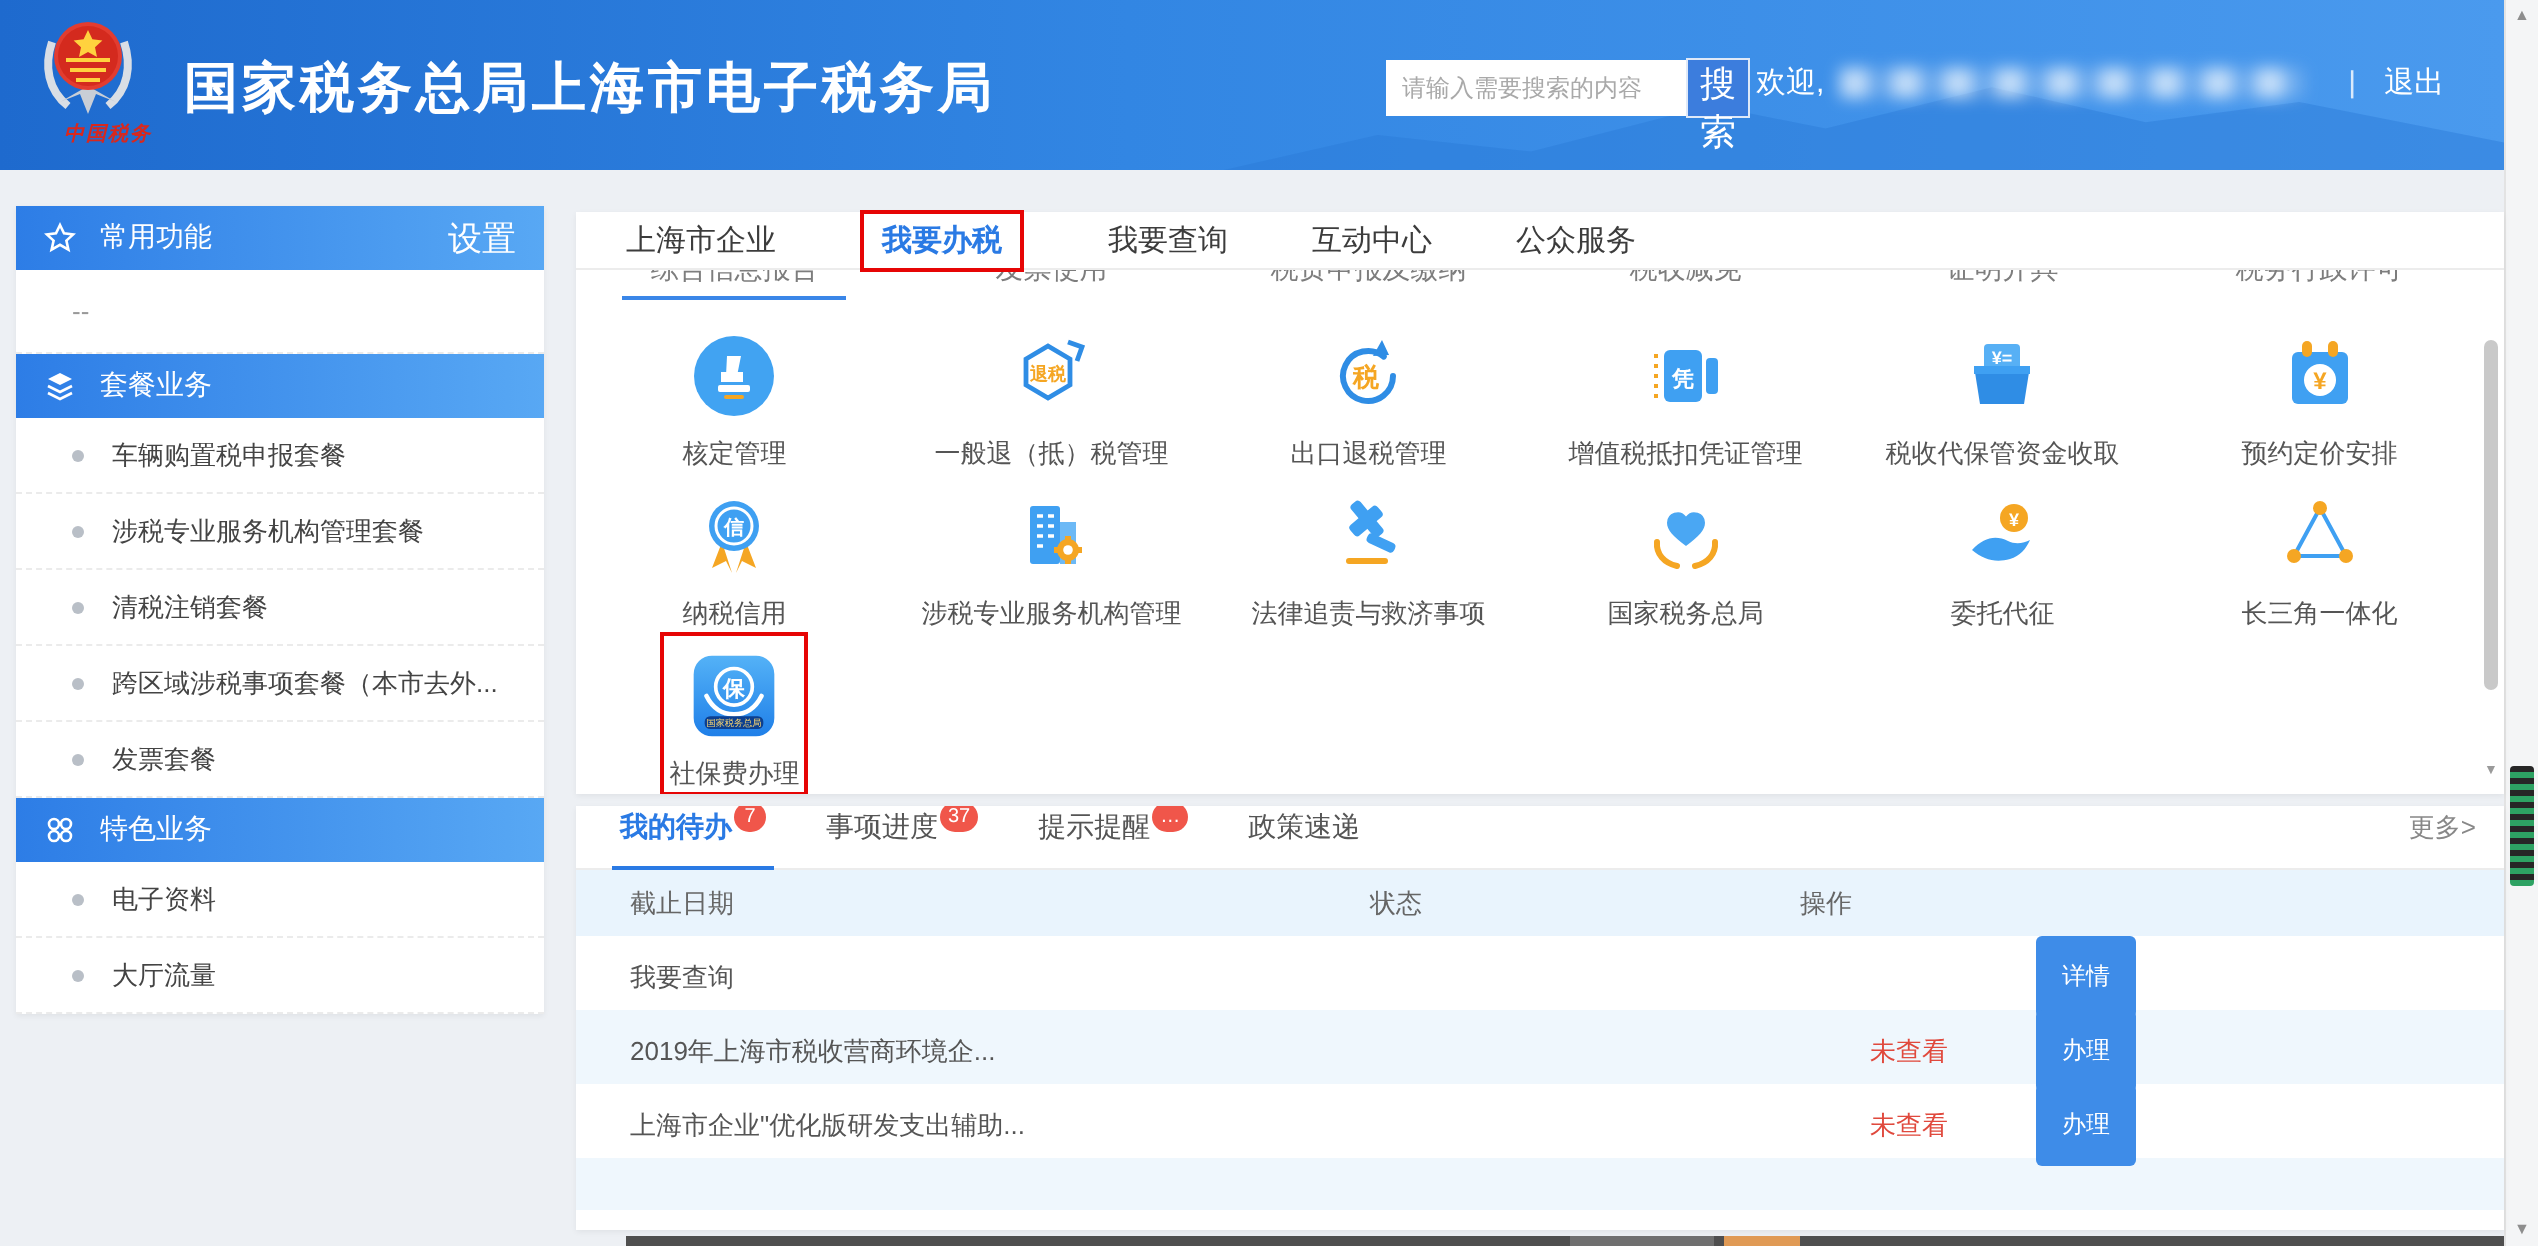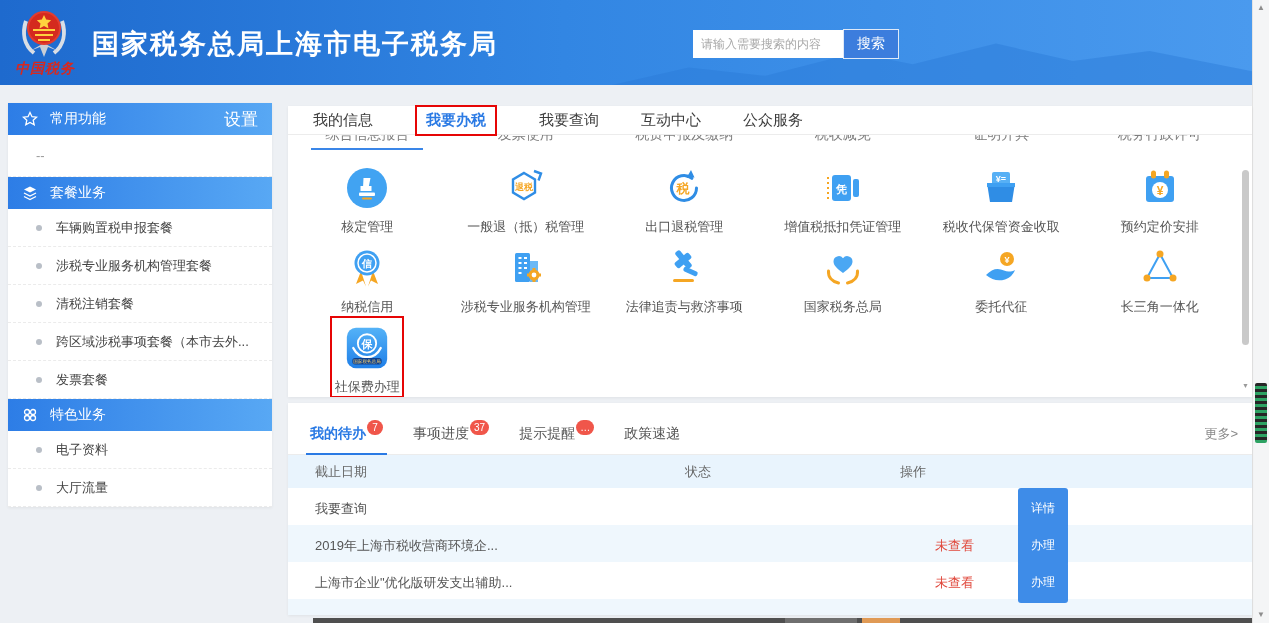--- a/index.html
+++ b/index.html
@@ -6,30 +6,30 @@
   html,body { width:1269px; height:623px; overflow:hidden; }
   body { position:relative; background:#edf0f4; font-family:"Liberation Sans", sans-serif; }
 
   
   .header { position:absolute; left:0; top:0; width:1252px; height:85px;
     background:linear-gradient(90deg,#1e6ace 0%,#3286e3 45%,#4a9aee 100%); overflow:hidden; }
   .header .mountain { position:absolute; right:0; bottom:0; width:640px; height:46px;
     background:#2a79d6; opacity:.45;
     clip-path:polygon(0 100%,12% 62%,24% 80%,38% 30%,47% 55%,60% 10%,72% 48%,84% 26%,100% 70%,100% 100%); }
   .emblem { position:absolute; left:20px; top:7px; width:48px; height:52px; }
-  .logo-caption { position:absolute; left:14px; top:60px; width:62px; text-align:center;
-    color:#d8281e; font-size:14px; font-weight:bold; letter-spacing:1px; font-style:italic; }
+  .logo-caption { position:absolute; left:14px; top:60px; width:62px; text-align:right;
+    color:#d8281e; font-size:10px; font-weight:bold; letter-spacing:1px; font-style:italic; }
   .site-title { position:absolute; left:92px; top:26px; color:#fff; font-size:27px;
     font-weight:bold; letter-spacing:2px; }
   .search-wrap { position:absolute; left:693px; top:29px; display:flex; align-items:center; }
   .search-input { width:150px; height:28px; border:none; padding:0 8px; font-size:12px;
     color:#333; background:#fff; outline:none; }
   .search-input::placeholder { color:#a9a9a9; }
-  .search-btn { width:56px; height:30px; background:#3c7ddd; border:1px solid #dfe9f8;
-    color:#fff; font-size:14px; cursor:pointer; }
+  .search-btn { width:32px; height:30px; background:#3c7ddd; border:1px solid #dfe9f8;
+    color:#fff; font-size:18px; cursor:pointer; }
   .welcome-wrap { position:absolute; left:878px; top:32px; display:flex; align-items:center;
     color:#fff; font-size:15px; white-space:nowrap; }
   .masked-name { width:232px; height:15px; margin:0 8px; border-radius:2px; filter:blur(4px);
     background:repeating-linear-gradient(90deg,rgba(255,255,255,.85) 0 14px,rgba(210,225,245,.35) 14px 26px); opacity:.8; }
   .welcome-sep { margin:0 14px; opacity:.8; }
 
   
   .v-scrollbar { position:absolute; right:0; top:0; width:17px; height:623px;
     background:#f4f5f6; border-left:1px solid #e3e3e3; }
   .v-scrollbar .arrow { position:absolute; left:0; width:100%; height:14px; color:#8d8d8d;
@@ -76,21 +76,21 @@
   .inner-scroll .iarrow { position:absolute; left:0; width:100%; text-align:center;
     color:#9a9a9a; font-size:7px; line-height:10px; }
   .inner-scroll .iarrow.up { top:0; }
   .inner-scroll .iarrow.down { bottom:0; }
   .inner-thumb { position:absolute; left:1px; right:1px; top:48px; height:175px;
     background:#c9c9c9; border-radius:4px; }
 
   
   .panel2 { position:absolute; left:288px; top:403px; width:964px; height:212px; background:#fff;
     box-shadow:0 1px 3px rgba(0,0,0,.06); overflow:hidden; }
-  .todo-tabs { height:52px; display:flex; align-items:flex-end; gap:30px; padding:0 14px 0 22px;
+  .todo-tabs { height:32px; display:flex; align-items:flex-end; gap:30px; padding:0 14px 0 22px;
     border-bottom:1px solid #ececec;justify-content:space-between; }
   .ttab { font-size:14px; color:#555; padding-bottom:11px; position:relative; cursor:pointer; white-space:nowrap; }
   .ttab.active { color:#2a7ae4; font-weight:bold; }
   .ttab.active::after { content:''; position:absolute; left:-4px; right:-4px; bottom:-1px;
     height:2px; background:#2a7ae4; }
   .badge { display:inline-block; min-width:16px; height:15px; line-height:15px; padding:0 4px;
     border-radius:8px; background:#f0564a; color:#fff; font-size:10px; font-weight:normal;
     text-align:center; position:relative; top:-7px; margin-left:1px; }
   .more-link { margin-left:auto; font-size:13px; color:#888; padding-bottom:11px; cursor:pointer; }
   .thead { height:33px; background:#e9f4fd; display:grid;
@@ -123,20 +123,26 @@
     <circle cx="24" cy="21" r="15" fill="#d42a1e"></circle>
     <path d="M24 8 l2.2 4.6 5 .6 -3.7 3.4 1 4.9 -4.5-2.5 -4.5 2.5 1-4.9 -3.7-3.4 5-.6 z" fill="#ffd23e"></path>
     <path d="M13 23 h22 M15 28 h18 M18 33 h12" stroke="#ffd23e" stroke-width="2" fill="none"></path>
   </svg>
   <div class="logo-caption">中国税务</div>
   <div class="site-title">国家税务总局上海市电子税务局</div>
   <div class="search-wrap">
     <input class="search-input" placeholder="请输入需要搜索的内容" style="">
     <button class="search-btn">搜索</button>
   </div>
+  <div class="welcome-wrap">
+    <span>欢迎,</span>
+    <span class="masked-name"></span>
+    <span class="welcome-sep">|</span>
+    <span style="cursor:pointer;">退出</span>
+  </div>
 </div>
 
 <div class="v-scrollbar">
   <div class="arrow up">▲</div>
   <div class="v-thumb"></div>
   <div class="arrow down">▼</div>
 </div>
 
 <div class="sidebar">
 
@@ -194,21 +200,21 @@
     <span>电子资料</span>
   </div>
   <div class="side-item">
     <span class="dot"></span>
     <span>大厅流量</span>
   </div>
 </div>
 
 <div class="panel1">
   <div class="tabbar">
-    <span class="tab">我的信息</span>
+    <span class="tab">上海市企业</span>
     <span class="tab active">我要办税</span>
     <span class="tab">我要查询</span>
     <span class="tab">互动中心</span>
     <span class="tab">公众服务</span>
   </div>
 
   <div class="grid-clip">
     <div class="cat-row">
       <span class="cat active">综合信息报告</span>
       <span class="cat">发票使用</span>

